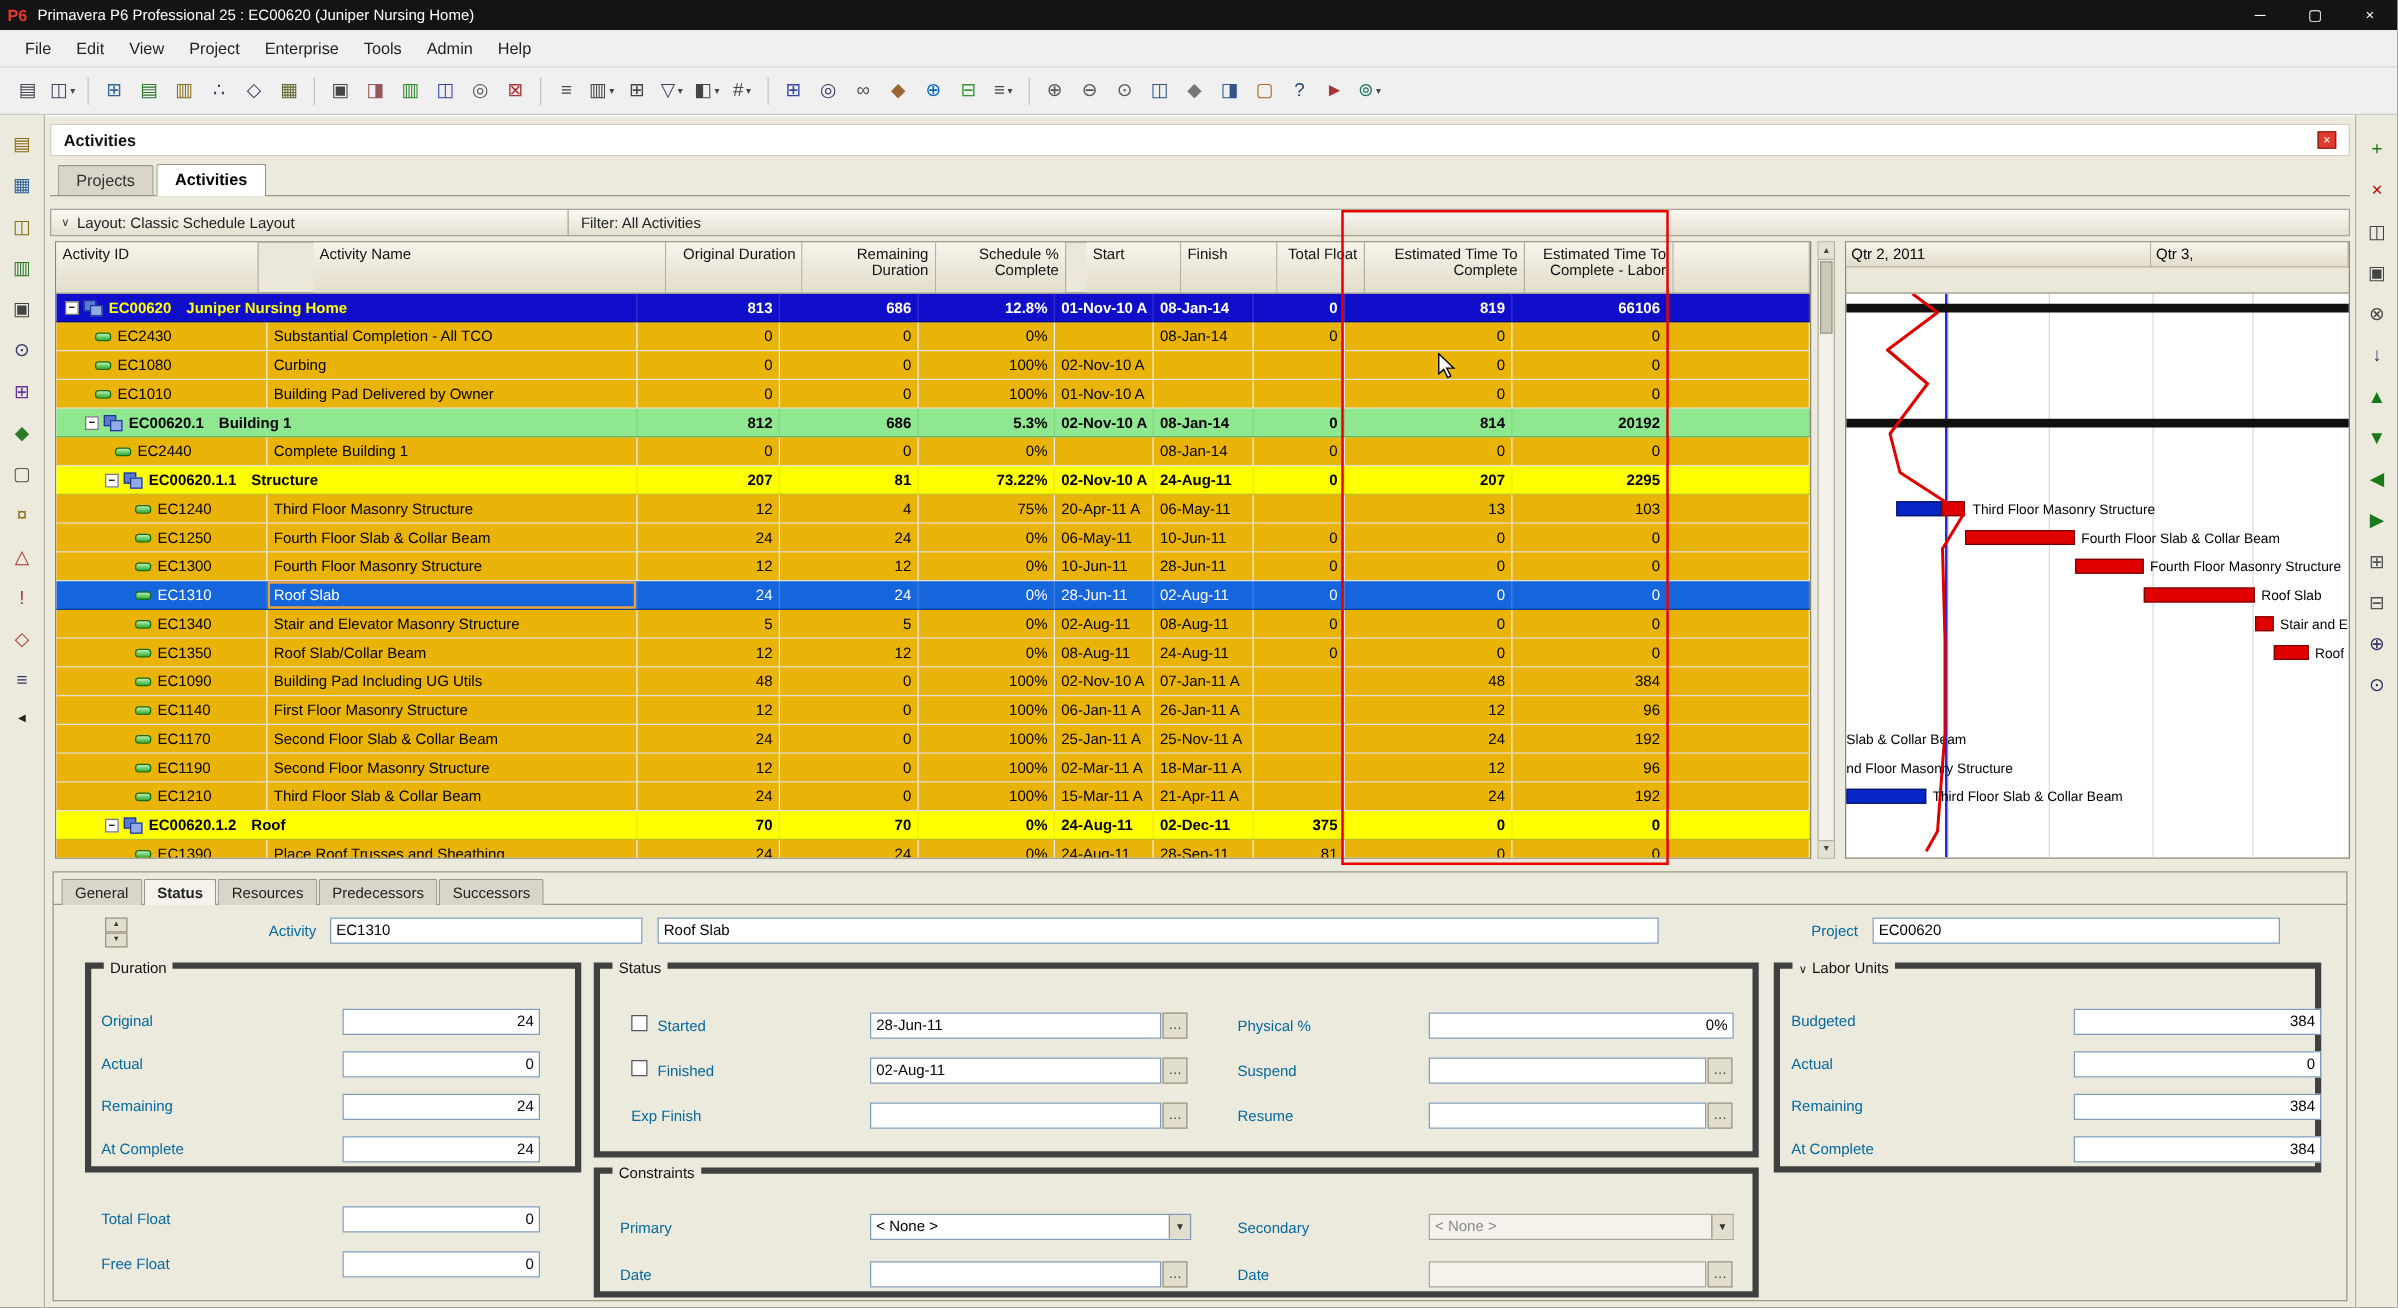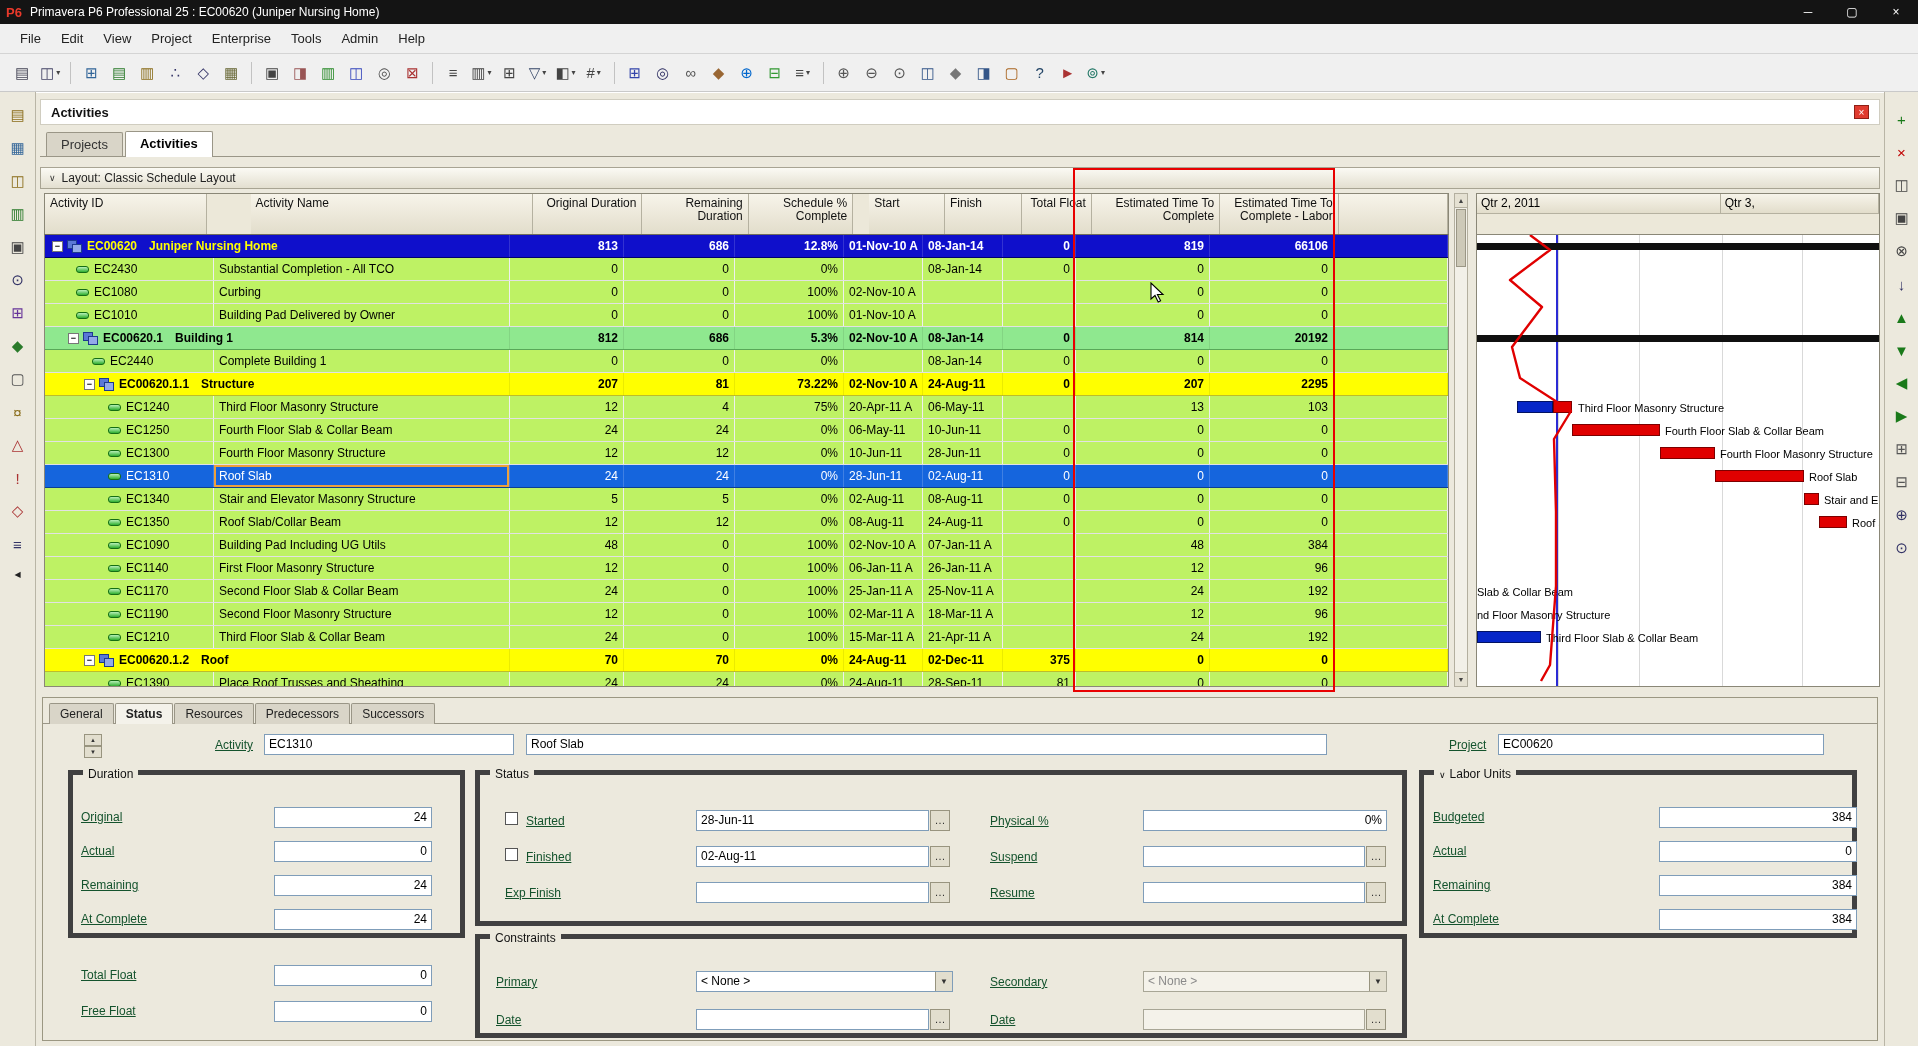--- a/index.html
+++ b/index.html
@@ -45,21 +45,21 @@
   .layout-chev{font-size:9px;margin:0 6px 0 8px;color:#333;}
   .filter-label{margin-left:218px;border-left:1px solid #a8a493;padding-left:10px;height:100%;display:flex;align-items:center;flex:1;}
 
   
   .grid-header{position:absolute;left:8px;top:100px;height:42px;display:flex;border:1px solid #8a8777;border-bottom:1px solid #6f6c5d;background:#ece8d9;}
   .th{border-right:1px solid #b5b1a0;background:linear-gradient(#f7f4ea,#e2ddcb);padding:3px 5px;font-size:12px;color:#111;display:flex;align-items:flex-start;line-height:13px;overflow:hidden;}
   .th.ar{justify-content:flex-end;text-align:right;}
 
   
   .grid-rows{position:absolute;left:8px;top:142px;height:452px;overflow:hidden;background:#fff;border:1px solid #8a8777;border-top:none;}
-  .grow{display:flex;height:23px;border-bottom:1px solid #e2e2e2;font-size:12px;color:#000;background:#bef264;}
+  .grow{display:flex;height:23px;border-bottom:1px solid #e2e2e2;font-size:12px;color:#000;background:#eab308;}
   .cell{display:flex;align-items:center;padding:0 5px;border-right:1px solid #efefef;overflow:hidden;white-space:nowrap;}
   .cell.ar{justify-content:flex-end;}
   .indent{display:inline-block;flex:none;height:1px;}
   .expand{flex:none;width:11px;height:11px;border:1px solid #777;background:#fff;font-size:9px;line-height:9px;text-align:center;margin-right:4px;color:#000;}
   .wbs-ic{flex:none;position:relative;width:15px;height:12px;margin-right:5px;}
   .wbs-ic::before{content:"";position:absolute;left:0;top:0;width:8px;height:7px;background:#5a79d6;border:1px solid #1d3a8f;}
   .wbs-ic::after{content:"";position:absolute;left:5px;top:4px;width:8px;height:7px;background:#93aae8;border:1px solid #1d3a8f;}
   .act-ic{flex:none;width:13px;height:7px;background:linear-gradient(#b8f0b8,#2fae2f);border:1px solid #156e15;border-radius:3px;margin-right:5px;}
   .gid{font-weight:bold;margin-right:12px;}
   .gname{font-weight:bold;}
@@ -93,21 +93,21 @@
   .g-progress{position:absolute;left:0;top:0;pointer-events:none;}
 
   
   .details{position:absolute;left:6px;top:604px;width:1836px;height:344px;background:#ece9dd;border:1px solid #9b9782;font-size:12px;}
   .dtabs{position:absolute;left:6px;top:2px;height:24px;display:flex;align-items:flex-end;z-index:2;}
   .dtab{padding:3px 10px;background:#d9d5c8;border:1px solid #9a9687;border-bottom:none;margin-right:1px;border-radius:2px 2px 0 0;color:#222;}
   .dtab.active{background:#f4f2ea;font-weight:bold;}
   .dtabline{position:absolute;left:0;top:25px;width:100%;height:1px;background:#9a9687;}
   .spinner{position:absolute;left:41px;top:36px;width:18px;height:24px;}
   .spin-btn{width:18px;height:12px;background:#e2dece;border:1px solid #98947f;font-size:6px;text-align:center;line-height:11px;color:#333;}
-  .dlabel{position:absolute;color:#14532d;white-space:nowrap;text-decoration:underline;}
+  .dlabel{position:absolute;color:#0369a1;white-space:nowrap;}
   .field{position:absolute;height:21px;background:#fff;border:1px solid #7f9db9;padding:0 4px;line-height:19px;overflow:hidden;white-space:nowrap;}
   .field.num{text-align:right;}
   .browse{position:absolute;width:20px;height:21px;background:#e2dece;border:1px solid #98947f;text-align:center;line-height:19px;font-size:11px;color:#333;}
   .gbox{position:absolute;border:5px solid #404040;}
   .gtitle{position:absolute;top:-8px;left:10px;background:#ece9dd;padding:0 5px;color:#111;}
   .gchev{font-size:9px;margin-right:4px;}
   .chkbox{position:absolute;width:13px;height:13px;background:#fff;border:1px solid #555;}
   .dd{display:flex;align-items:center;justify-content:space-between;padding-right:0;}
   .ddbtn{width:17px;height:19px;background:#e2dece;border-left:1px solid #98947f;font-size:8px;display:flex;align-items:center;justify-content:center;color:#333;flex:none;}
   .field.disabled{background:#f4f2ea;color:#8a8a8a;border-color:#a8a696;}
@@ -364,20 +364,21 @@
     </div>
 
     <div class="view-tabs" id="viewtabs">
         <div class="vtab">Projects</div>
         <div class="vtab active">Activities</div>
       </div>
 
     <div class="layout-bar">
       <span class="layout-chev">∨</span>
       <span>Layout: Classic Schedule Layout</span>
+      <span class="filter-label">Filter: All Activities</span>
     </div>
 
     <div class="grid-header" id="gridheader" style="width: 1405px;">
         <div class="th al" style="width: 169px;">Activity ID</div>
         <div class="th al" style="width: 296px; margin-left: 44px;">Activity Name</div>
         <div class="th ar" style="width: 114px;">Original Duration</div>
         <div class="th ar" style="width: 111px;">Remaining Duration</div>
         <div class="th ar" style="width: 109px;">Schedule % Complete</div>
         <div class="th al" style="width: 79px; margin-left: 16px;">Start</div>
         <div class="th al" style="width: 80px;">Finish</div>

